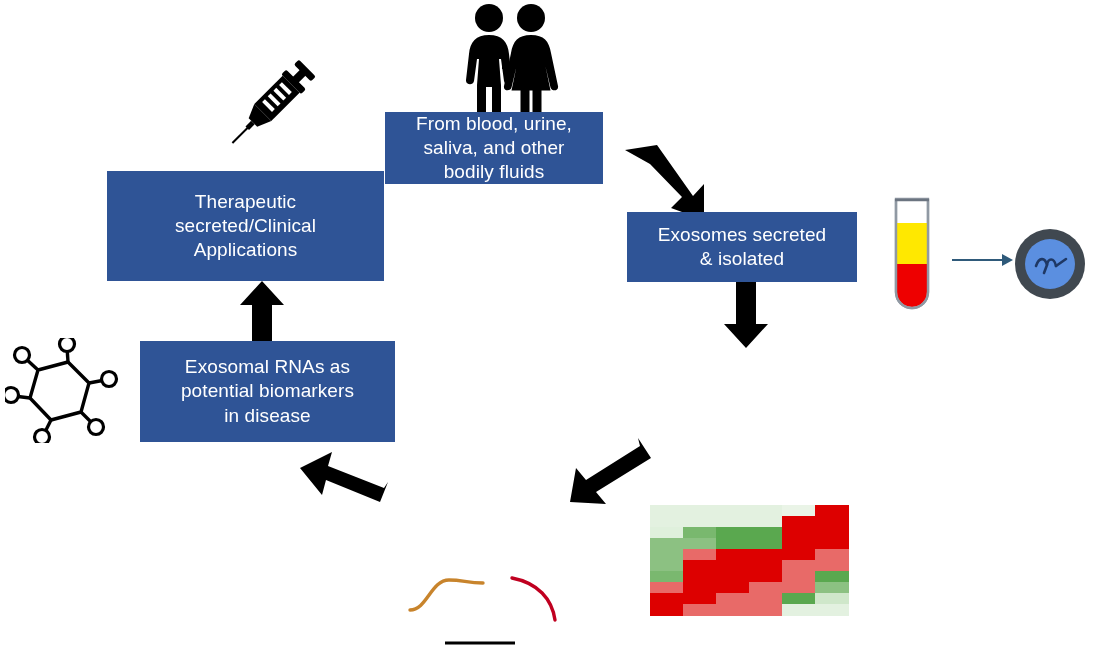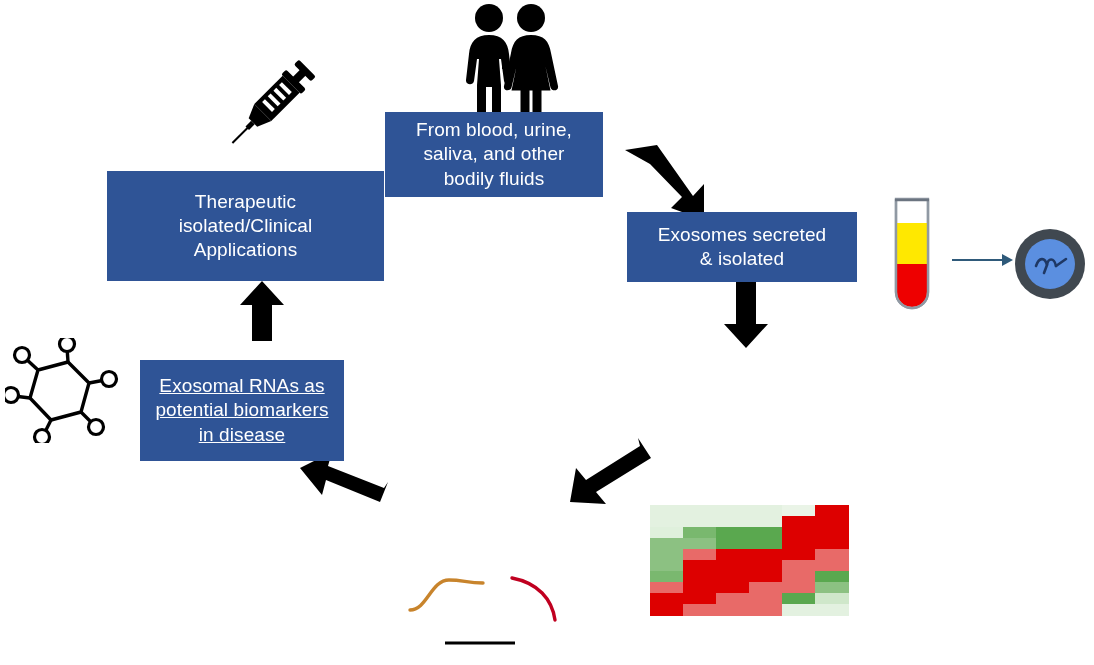--- a/index.html
+++ b/index.html
@@ -229,30 +229,30 @@
       <path d="M96 44 L88 64 L34 42 L30 57 L8 30 L40 14 L36 28 L92 50 Z" fill="#000000"></path>
     </svg>
   </div>
 
   <div class="arrow" style="left:238px; top:281px; width:48px; height:60px;">
     <svg width="48" height="60" viewBox="0 0 48 60">
       <path d="M24 0 L46 24 L34 24 L34 60 L14 60 L14 24 L2 24 Z" fill="#000000"></path>
     </svg>
   </div>
 
-  <div class="node" style="left:385px; top:112px; width:218px; height:85px;">From blood, urine,
+  <div class="node" style="left:385px; top:112px; width:218px; height:72px;">From blood, urine,
 saliva, and other
 bodily fluids</div>
 
   <div class="node" style="left:627px; top:212px; width:230px; height:70px;">Exosomes secreted
 &amp; isolated</div>
 
 
 
-  <div class="node" style="left:140px; top:360px; width:204px; height:101px;text-decoration:underline;">Exosomal RNAs as
+  <div class="node" style="left:140px; top:341px; width:255px; height:101px;">Exosomal RNAs as
 potential biomarkers
 in disease</div>
 
   <div class="node" style="left:107px; top:171px; width:277px; height:110px;">Therapeutic
-isolated/Clinical
+secreted/Clinical
 Applications</div>
 
 </div>
 
 </body></html>

